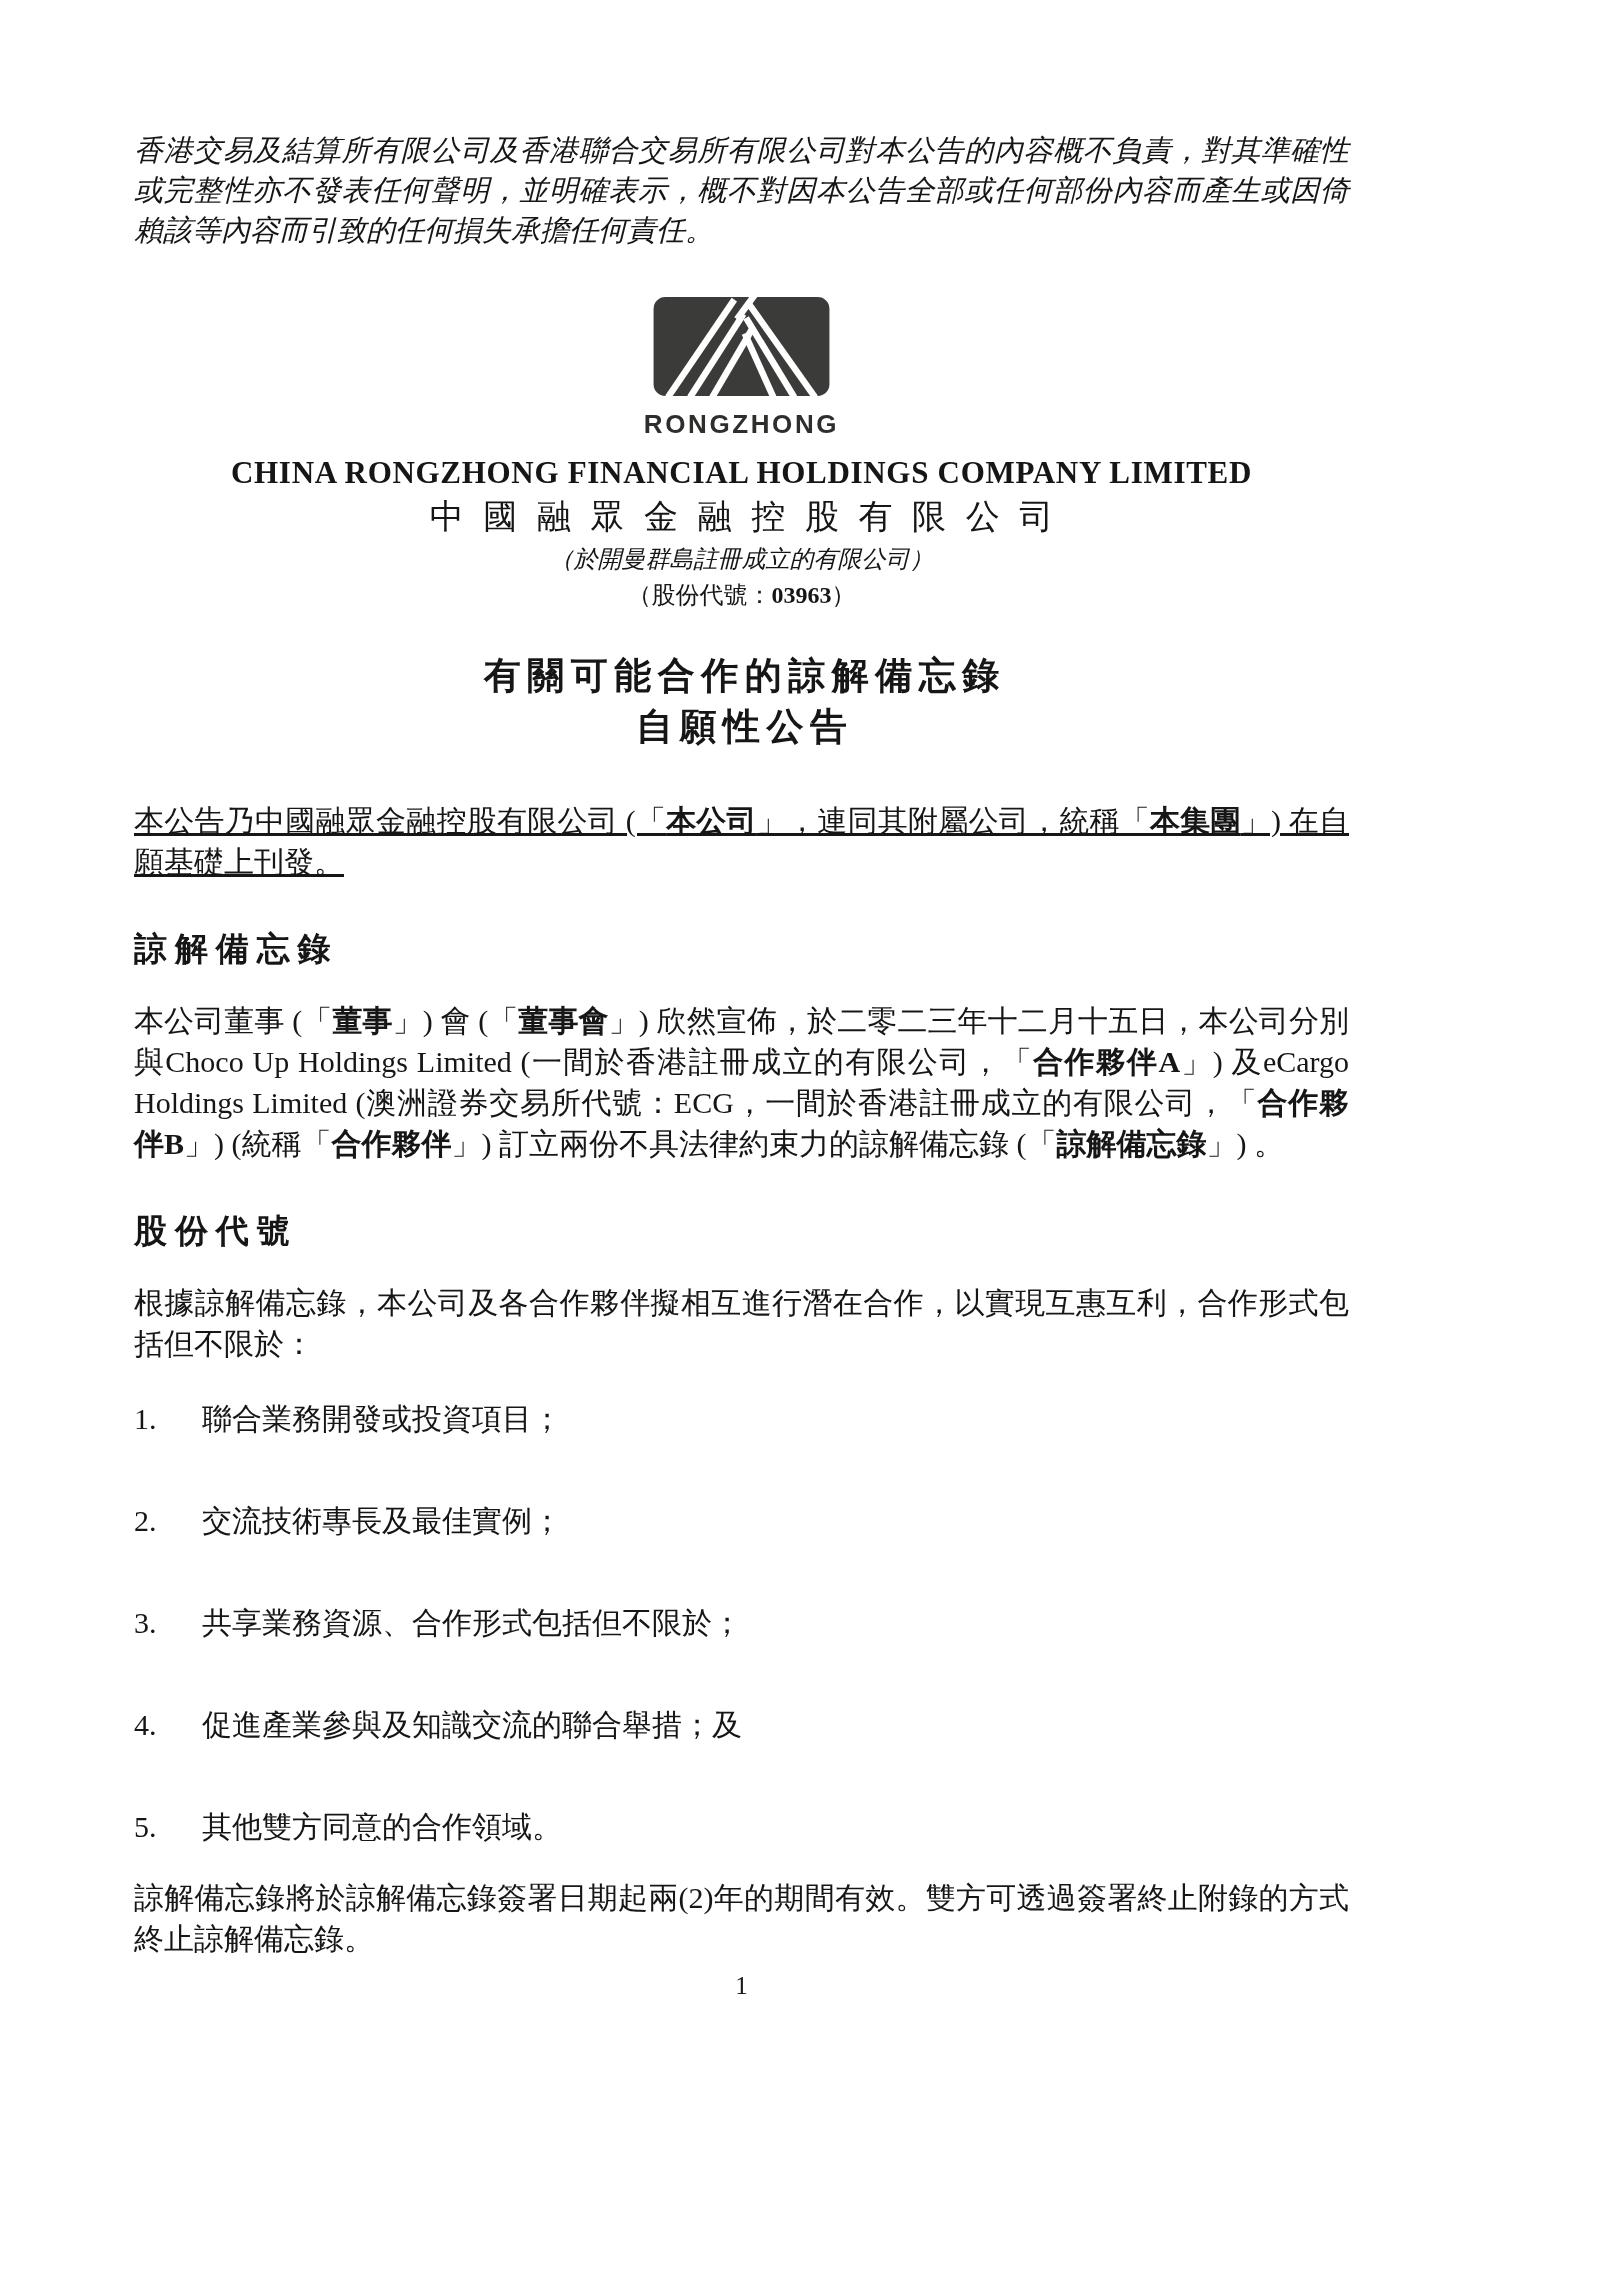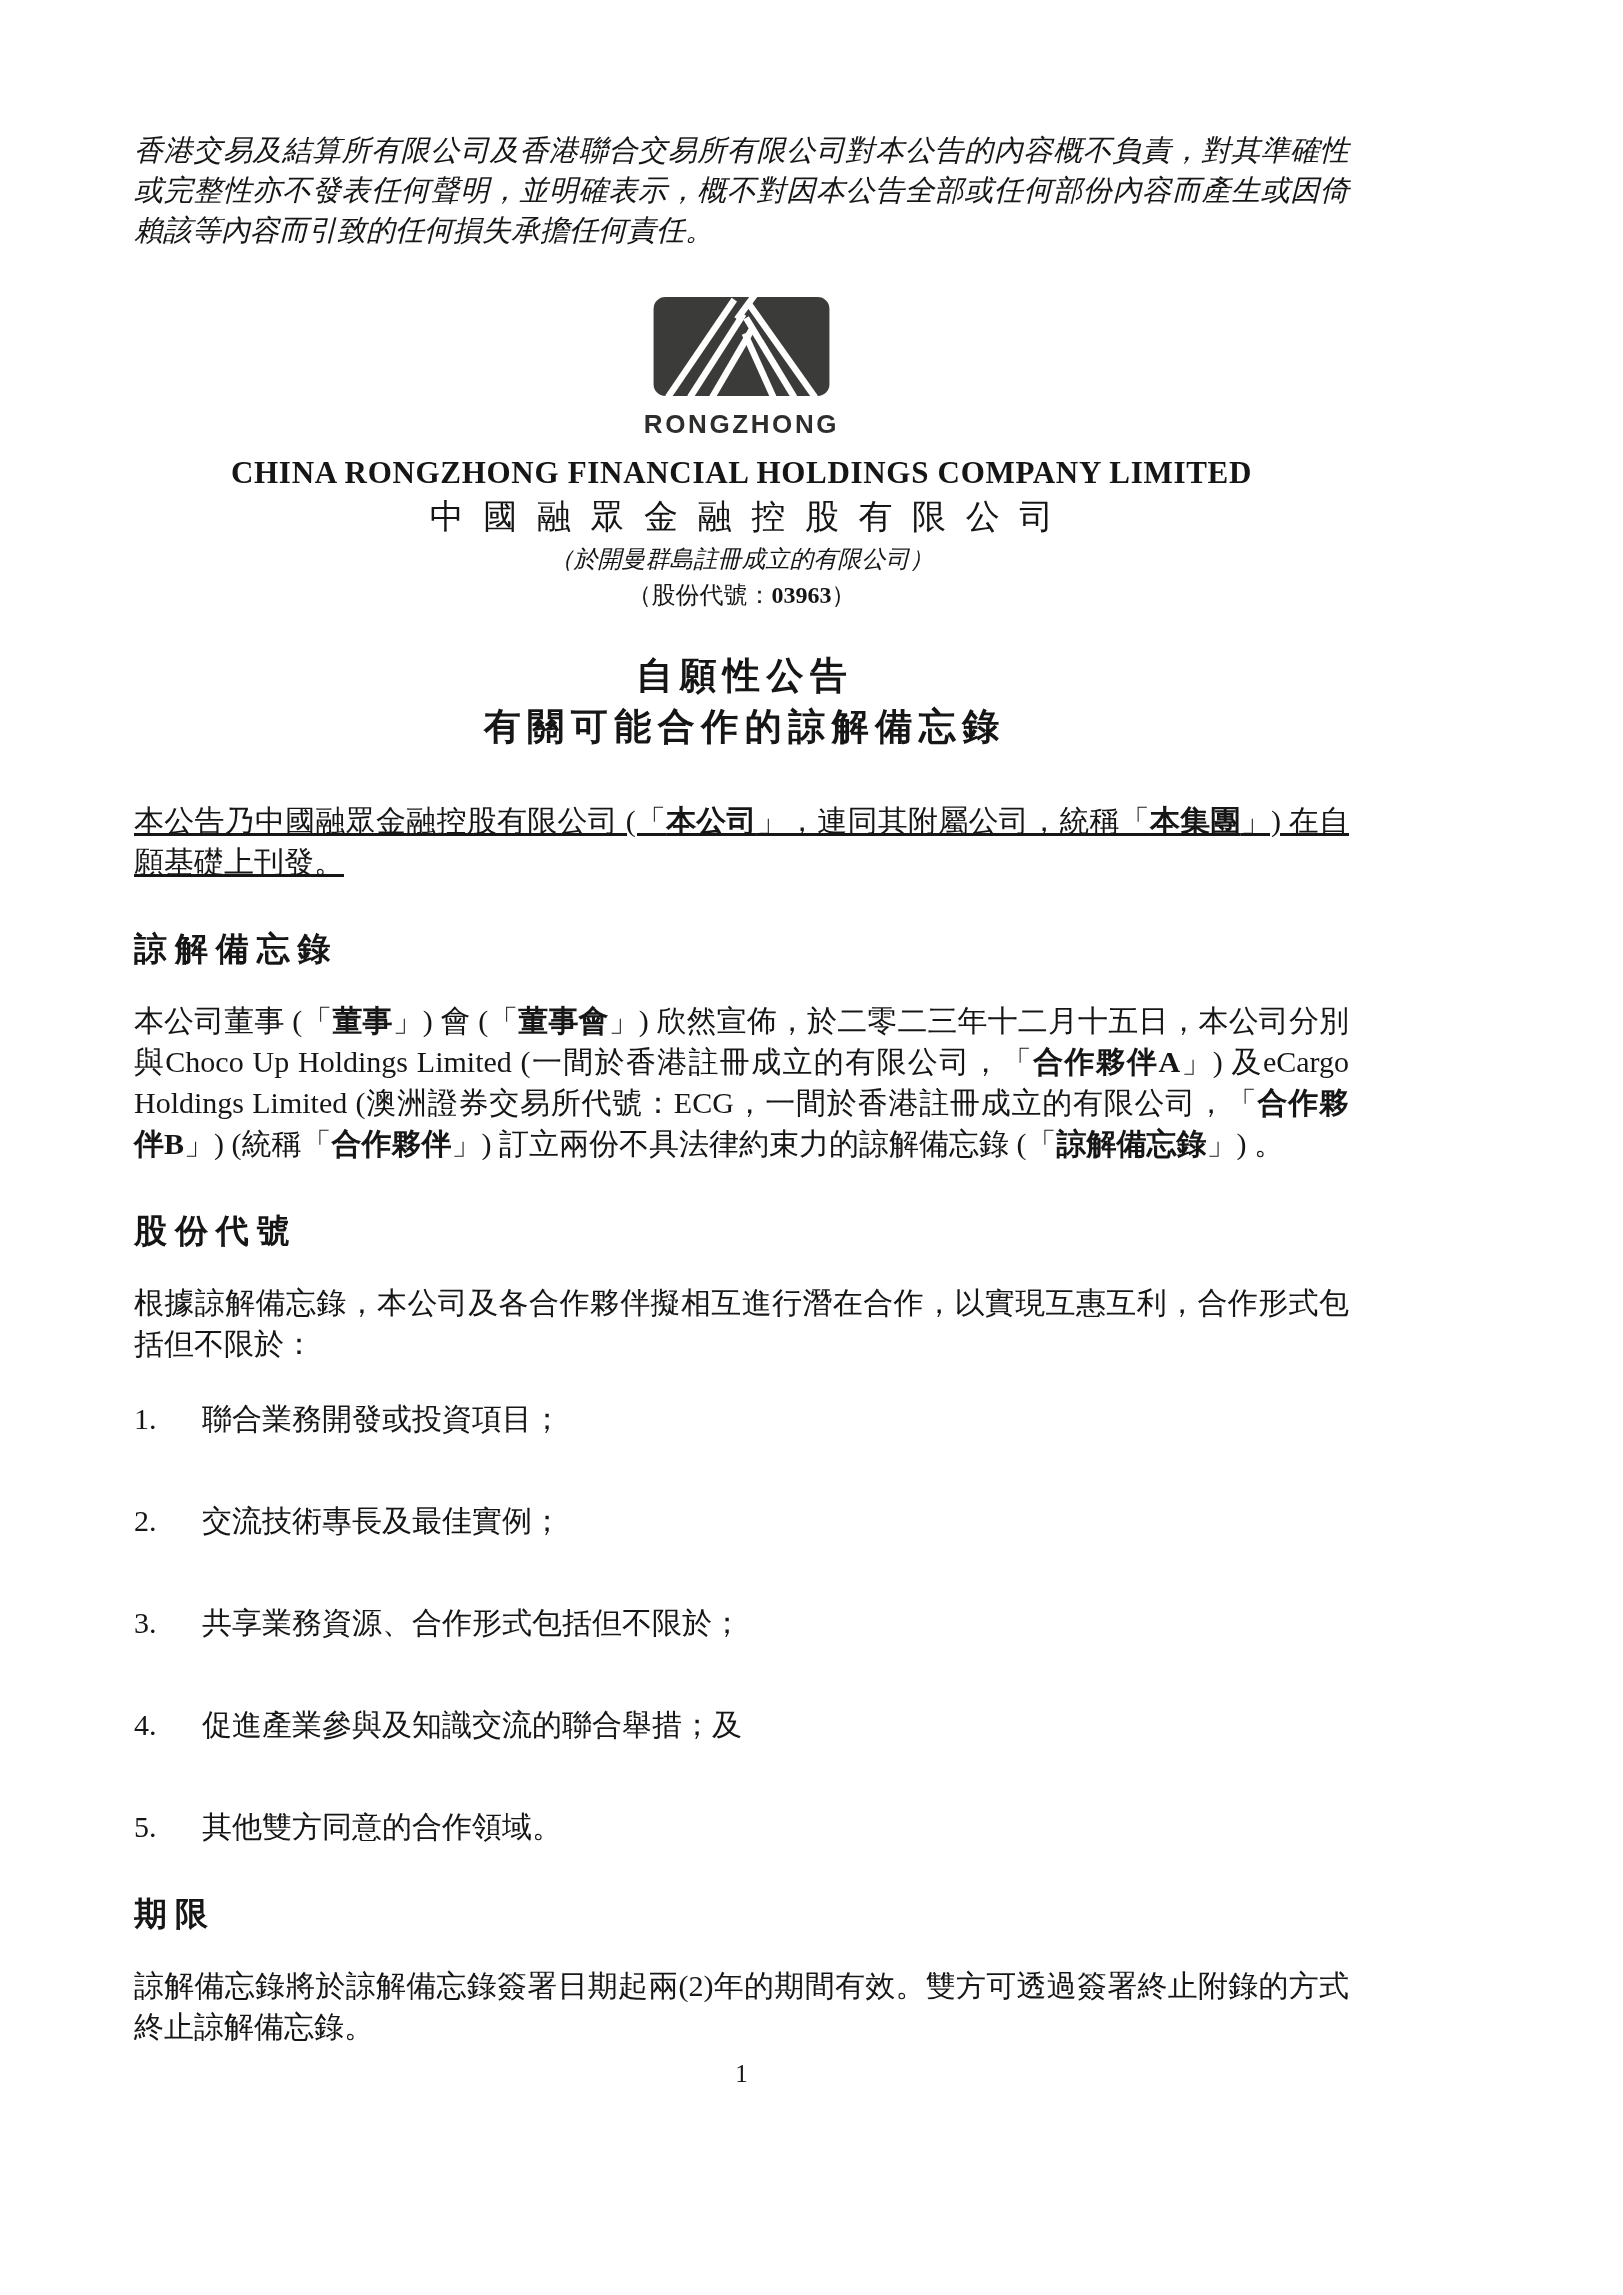--- a/index.html
+++ b/index.html
@@ -82,22 +82,22 @@
     <div class="logo-label">RONGZHONG</div>
     <div class="en-name">CHINA RONGZHONG FINANCIAL HOLDINGS COMPANY LIMITED</div>
     <div class="zh-name">中國融眾金融控股有限公司</div>
     <div class="incorp">（於開曼群島註冊成立的有限公司）</div>
     <div class="stock">
       <span>（股份代號：</span><span class="code">03963</span><span>）</span>
     </div>
   </div>
 
   <div class="ann-title">
+    <div>有關可能合作的諒解備忘錄</div>
     <div>自願性公告</div>
-    <div>有關可能合作的諒解備忘錄</div>
   </div>
 
   <p class="para first"><span>本公告乃中國融眾金融控股有限公司 (「</span><span class="b">本公司</span><span>」，連同其附屬公司，統稱「</span><span class="b">本集團</span><span>」) 在自願基礎上刊發。</span></p>
 
   <h2 class="sec-heading">諒解備忘錄</h2>
 
   <p class="para"><span>本公司董事 (「</span><span class="b">董事</span><span>」) 會 (「</span><span class="b">董事會</span><span>」) 欣然宣佈，於二零二三年十二月十五日，本公司分別與Choco Up Holdings Limited (一間於香港註冊成立的有限公司，「</span><span class="b">合作夥伴A</span><span>」) 及eCargo Holdings Limited (澳洲證券交易所代號：ECG，一間於香港註冊成立的有限公司，「</span><span class="b">合作夥伴B</span><span>」)  (統稱「</span><span class="b">合作夥伴</span><span>」) 訂立兩份不具法律約束力的諒解備忘錄 (「</span><span class="b">諒解備忘錄</span><span>」) 。</span></p>
 
   <h2 class="sec-heading">股份代號</h2>
 
@@ -119,20 +119,19 @@
     <div class="num-item">
       <span class="num">4.</span>
       <span class="txt">促進產業參與及知識交流的聯合舉措；及</span>
     </div>
     <div class="num-item">
       <span class="num">5.</span>
       <span class="txt">其他雙方同意的合作領域。</span>
     </div>
   </div>
 
-  <h2 class="sec-heading">期限</h2>
 
   <p class="para">諒解備忘錄將於諒解備忘錄簽署日期起兩(2)年的期間有效。雙方可透過簽署終止附錄的方式終止諒解備忘錄。</p>
 
   <div class="pageno">1</div>
 
 </div>
 
 
 </body></html>

